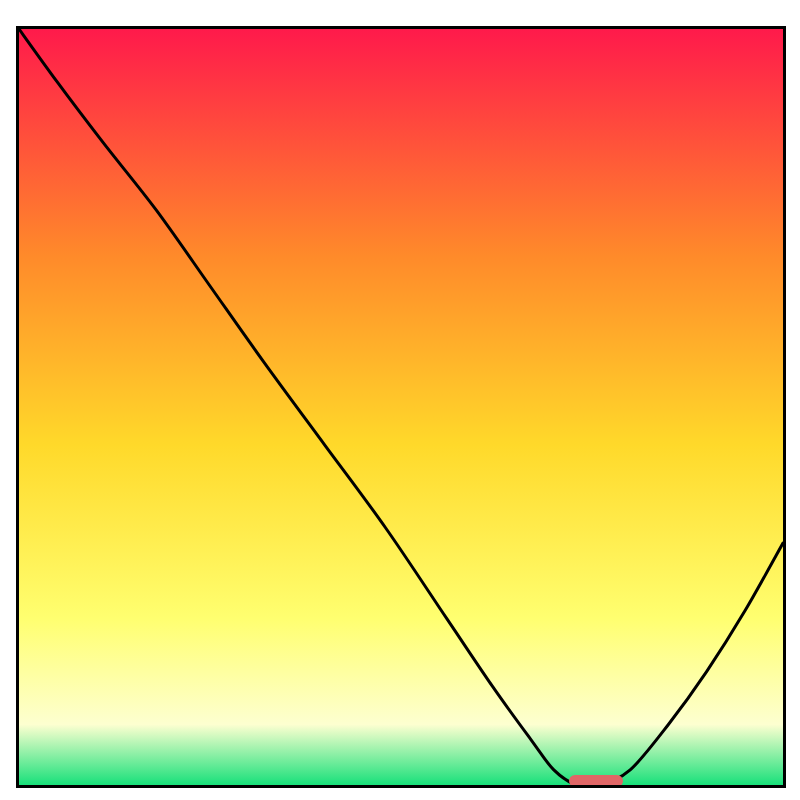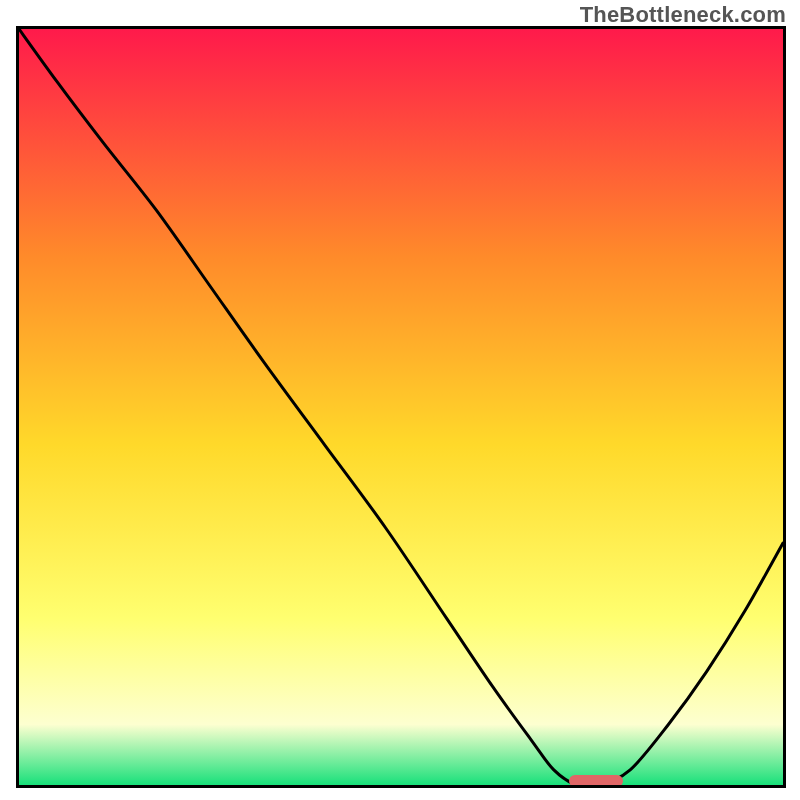--- a/index.html
+++ b/index.html
@@ -56,21 +56,20 @@
     position: absolute;
     background: #e06666;
     border-radius: 6px;
     height: 12px;
   }
 </style>
 </head>
 <body>
 
 <div class="outer">
-  <div class="watermark">TheBottleneck.com</div>
 
   <div class="plot">
 
     <svg class="bg" viewBox="0 0 764 756" preserveAspectRatio="none">
       <defs>
         <linearGradient id="grad" x1="0" y1="0" x2="0" y2="1">
           <stop id="g0" offset="0%" stop-color="#ff1a4b"></stop>
           <stop id="g1" offset="30%" stop-color="#ff8a2a"></stop>
           <stop id="g2" offset="55%" stop-color="#ffd92a"></stop>
           <stop id="g3" offset="78%" stop-color="#ffff70"></stop>

